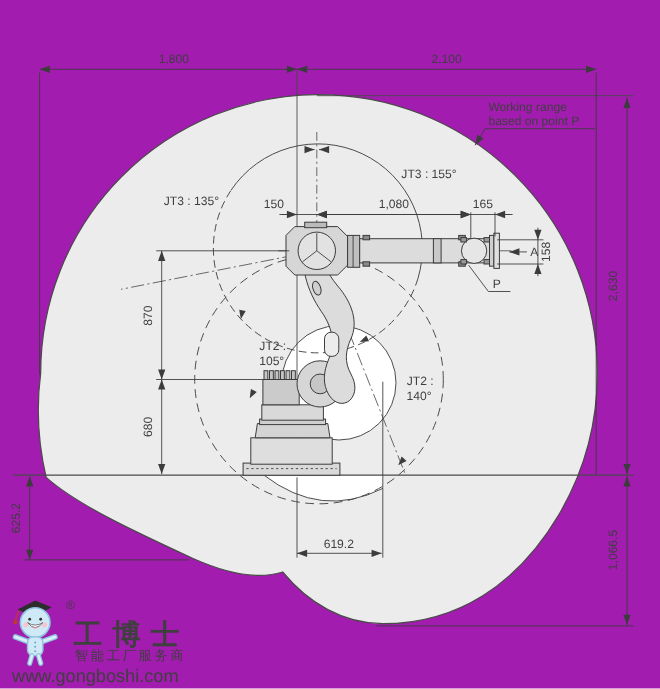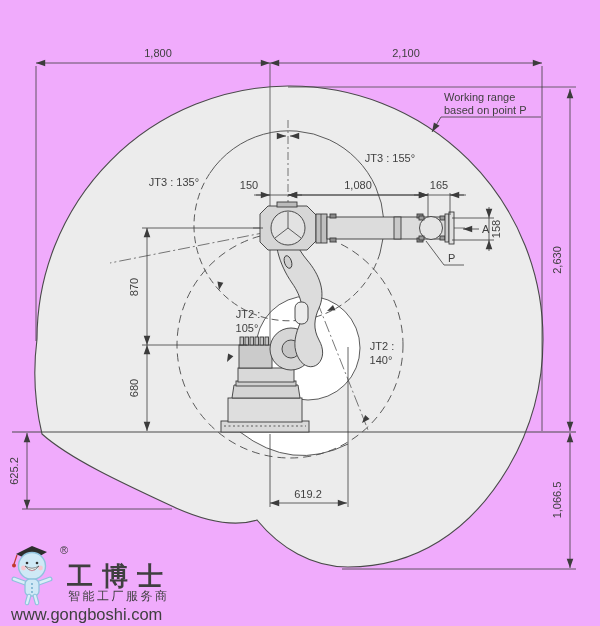--- a/index.html
+++ b/index.html
@@ -1,16 +1,16 @@
 <!DOCTYPE html>
 <html><head>
 <meta charset="utf-8">
 <style>
   html,body{margin:0;padding:0;background:#fff;}
-  .stage{position:relative;width:600px;height:626px;background:#f0abfc;overflow:hidden;
+  .stage{position:relative;width:600px;height:626px;background:#a21caf;overflow:hidden;
          font-family:"Liberation Sans","DejaVu Sans",sans-serif;}
   svg{position:absolute;left:0;top:0;}
   svg text{font-family:"Liberation Sans","DejaVu Sans",sans-serif;fill:#3f3f3f;}
   .dim{font-size:11px;}
   .lbl{font-size:11px;}
   .brand{font-family:"DejaVu Serif","Liberation Serif",serif;font-weight:bold;}
 </style>
 </head>
 <body>
 

